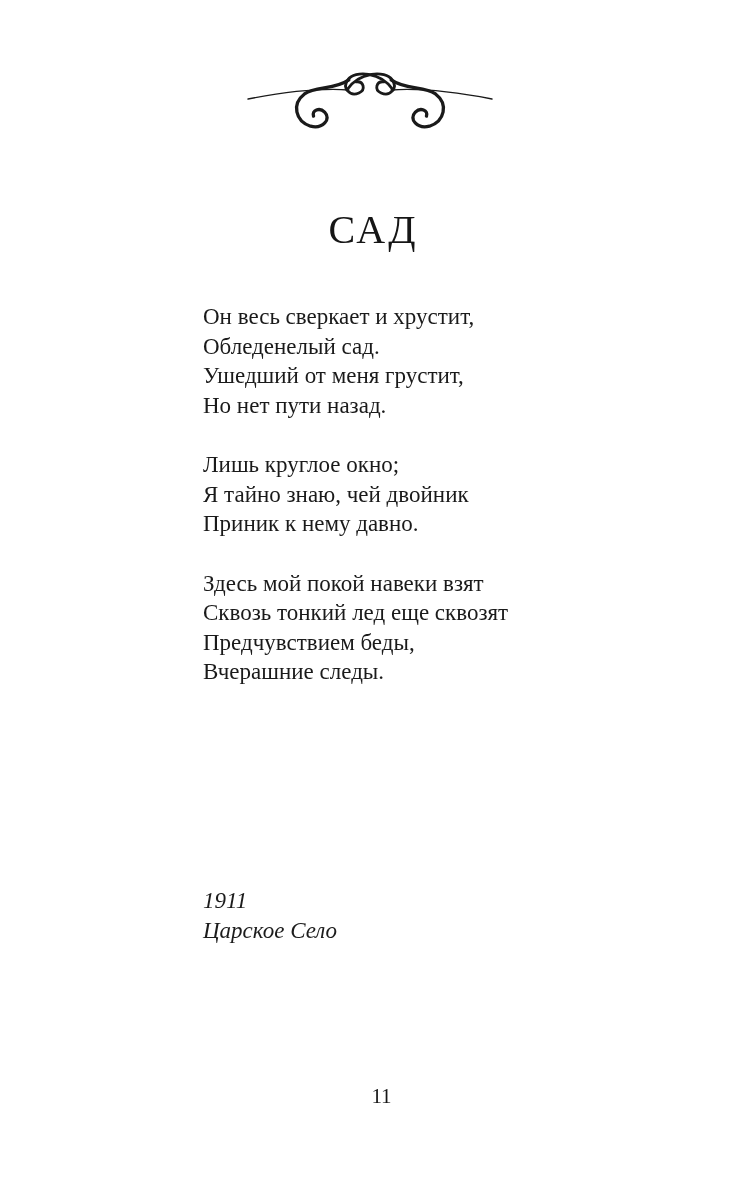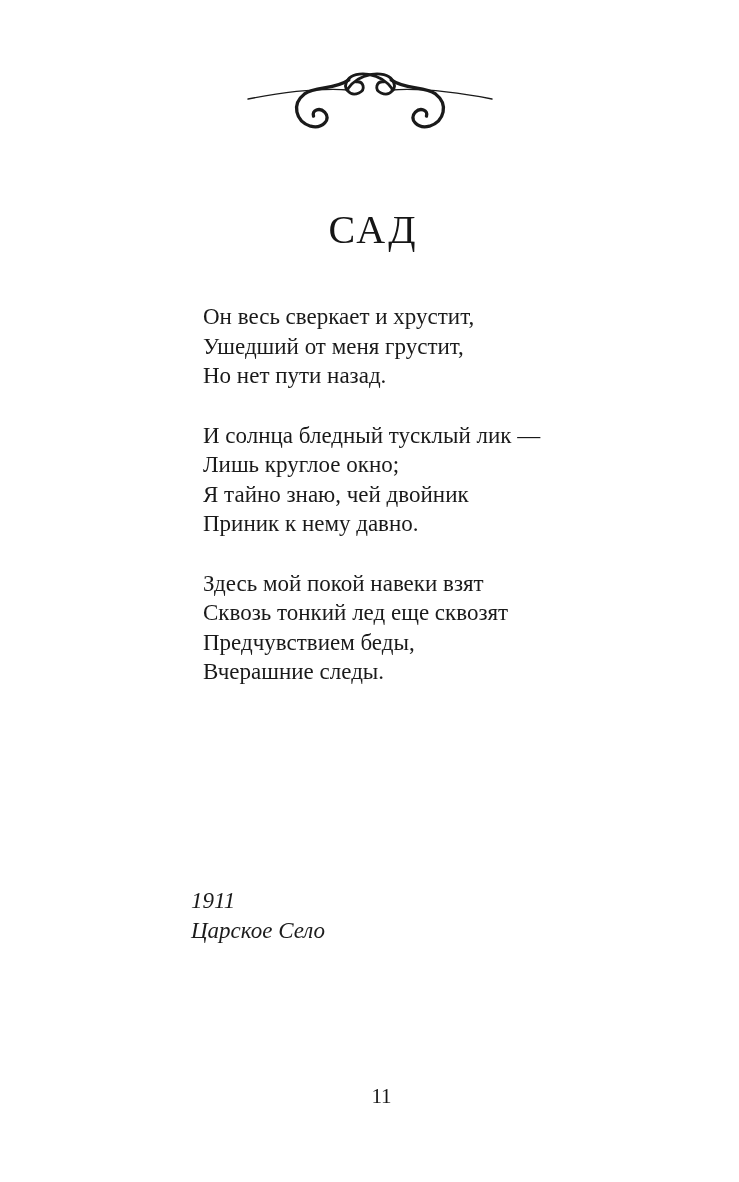--- a/index.html
+++ b/index.html
@@ -54,21 +54,21 @@
     margin: 0 0 30px 0;
     padding: 0;
   }
   .line {
     display: block;
     white-space: pre;
   }
   .attribution {
     position: absolute;
     top: 886px;
-    left: 191px;
+    left: 203px;
     font-style: italic;
     font-size: 23px;
     line-height: 30px;
     color: #1c1c1c;
   }
   .pagenum {
     position: absolute;
     top: 1084px;
     left: 12px;
     width: 100%;
@@ -98,25 +98,25 @@
         <path d="M146,17 C160,27 179,23 190,31 C203,41 199,58 184,63 C172,66 163,56 170,49 C175,44 183,47 181,53" stroke-width="3.3"></path>
       </g>
     </svg>
   </div>
 
   <h1 class="title">САД</h1>
 
   <div class="poem">
     <p class="stanza">
       <span class="line">Он весь сверкает и хрустит,</span>
+      <span class="line">Обледенелый сад.</span>
       <span class="line">Ушедший от меня грустит,</span>
       <span class="line">Но нет пути назад.</span>
     </p>
     <p class="stanza">
-      <span class="line">И солнца бледный тусклый лик —</span>
       <span class="line">Лишь круглое окно;</span>
       <span class="line">Я тайно знаю, чей двойник</span>
       <span class="line">Приник к нему давно.</span>
     </p>
     <p class="stanza">
       <span class="line">Здесь мой покой навеки взят</span>
       <span class="line">Сквозь тонкий лед еще сквозят</span>
       <span class="line">Предчувствием беды,</span>
       <span class="line">Вчерашние следы.</span>
     </p>

